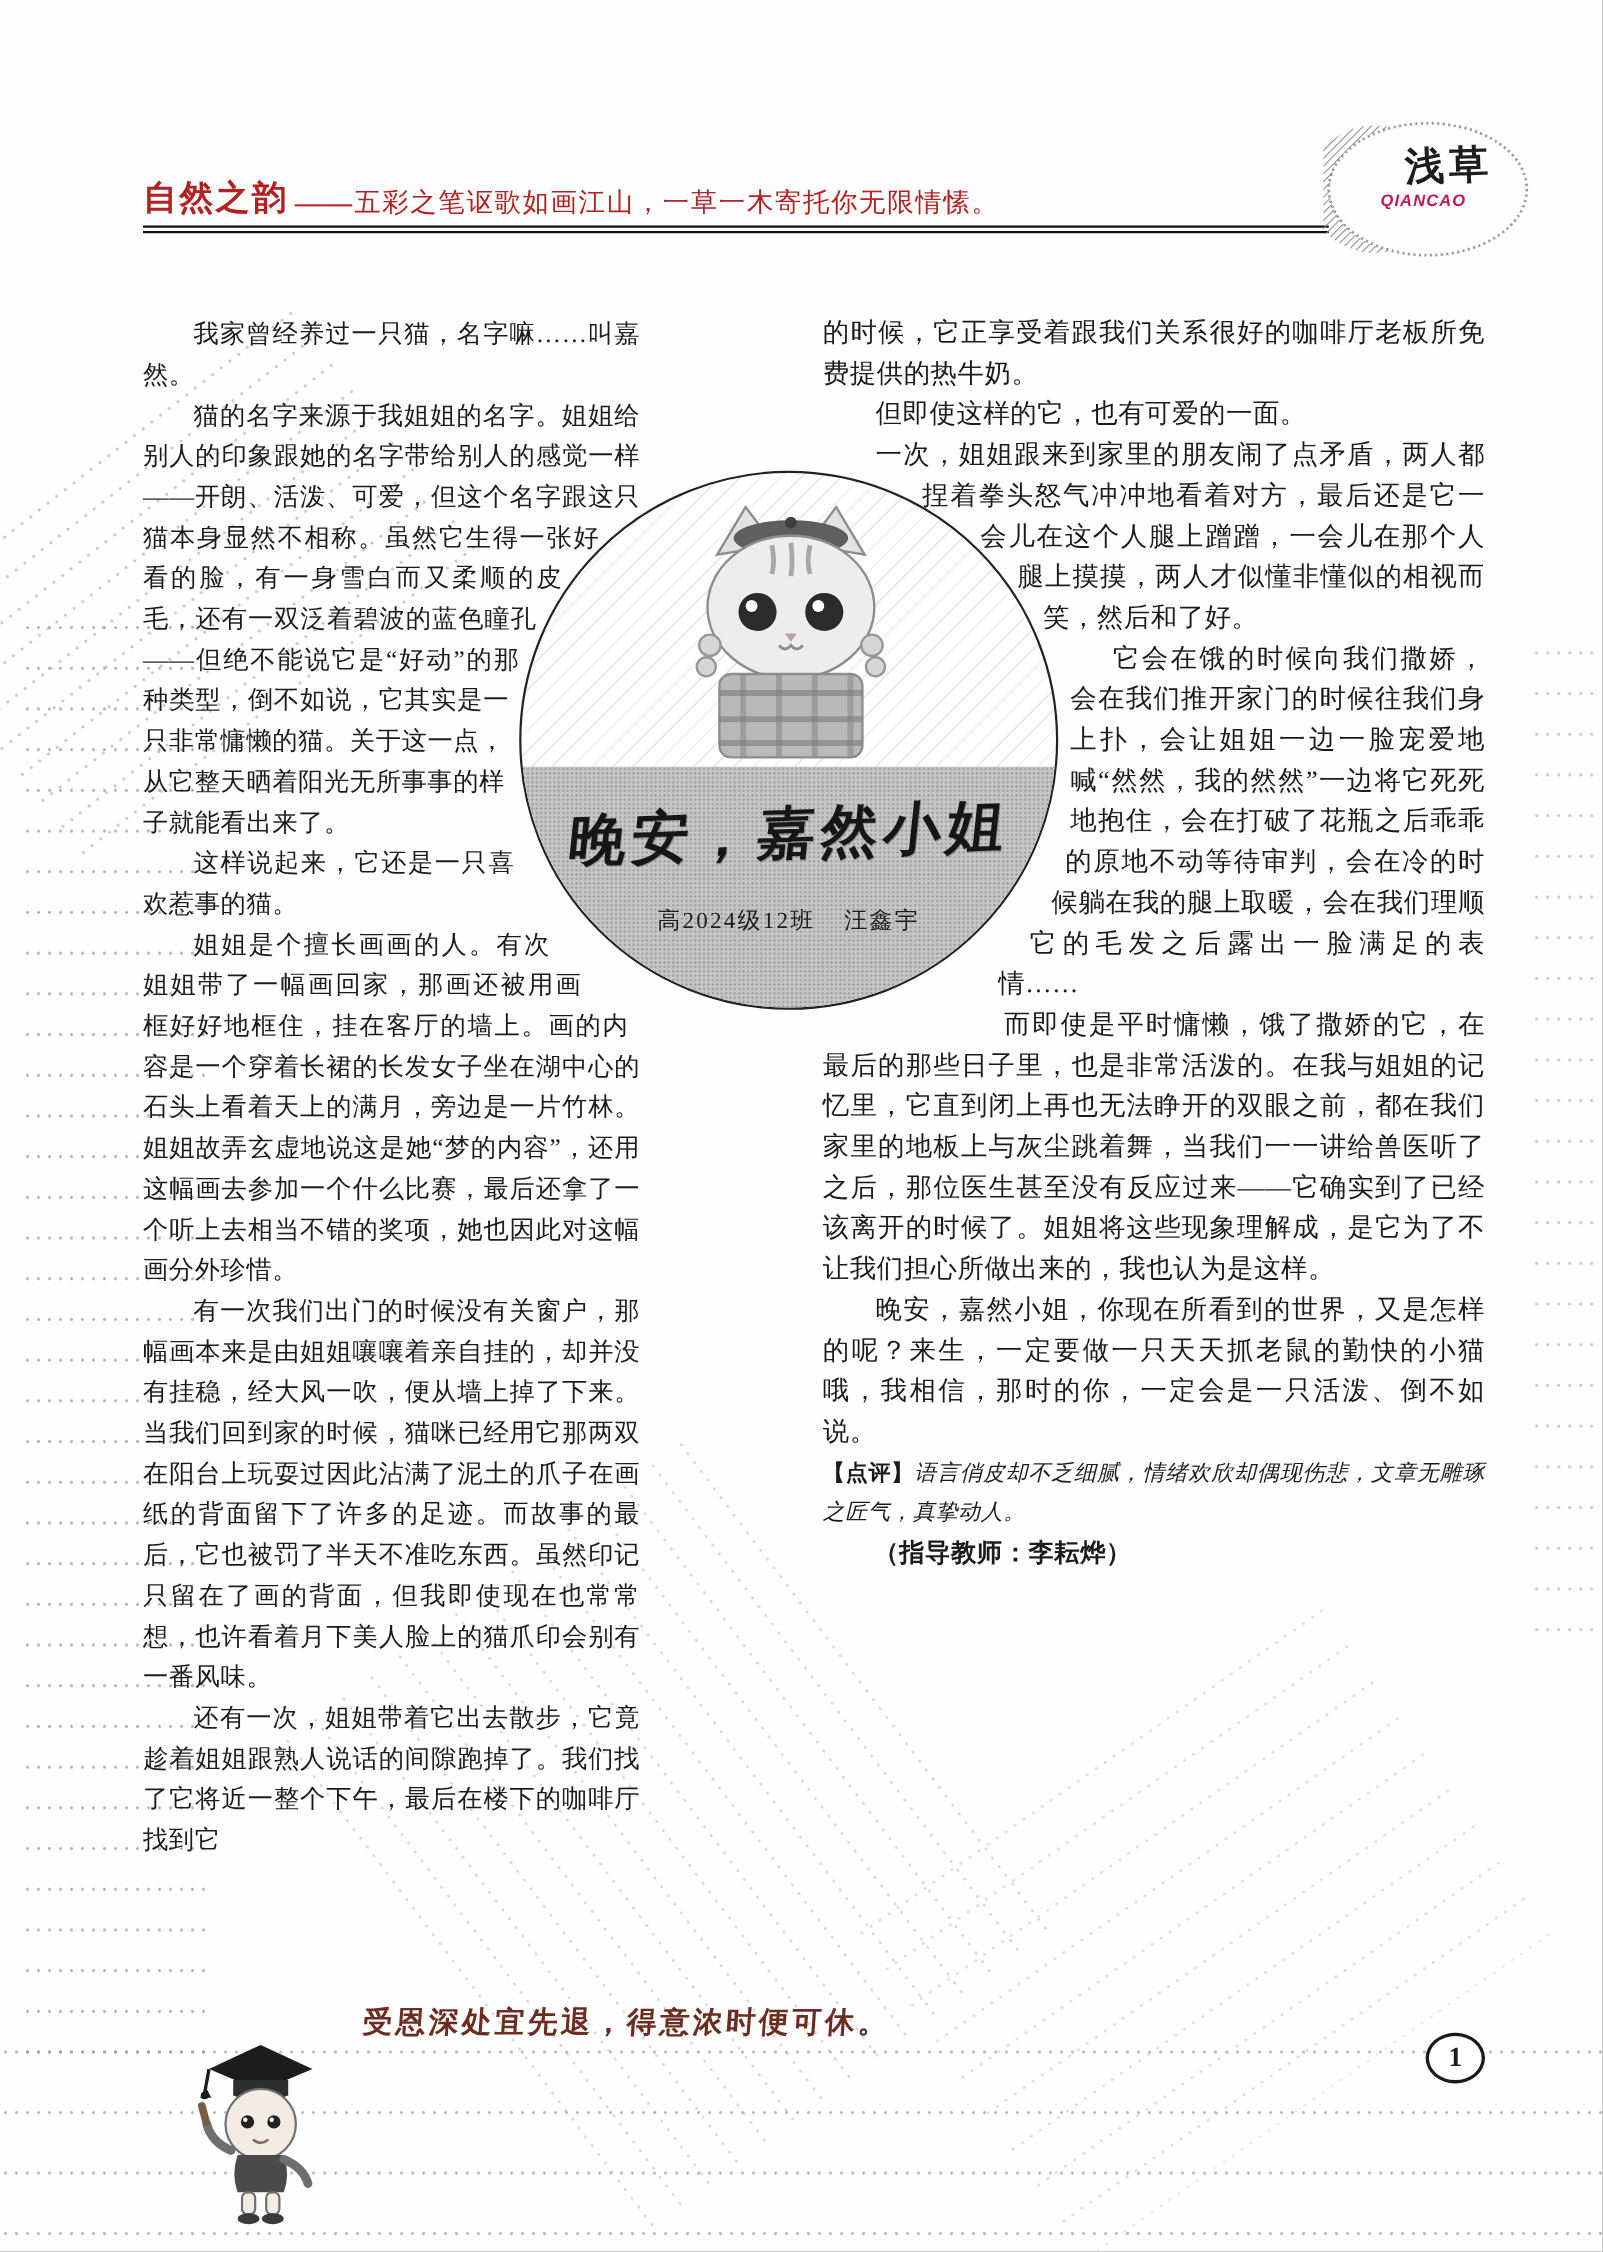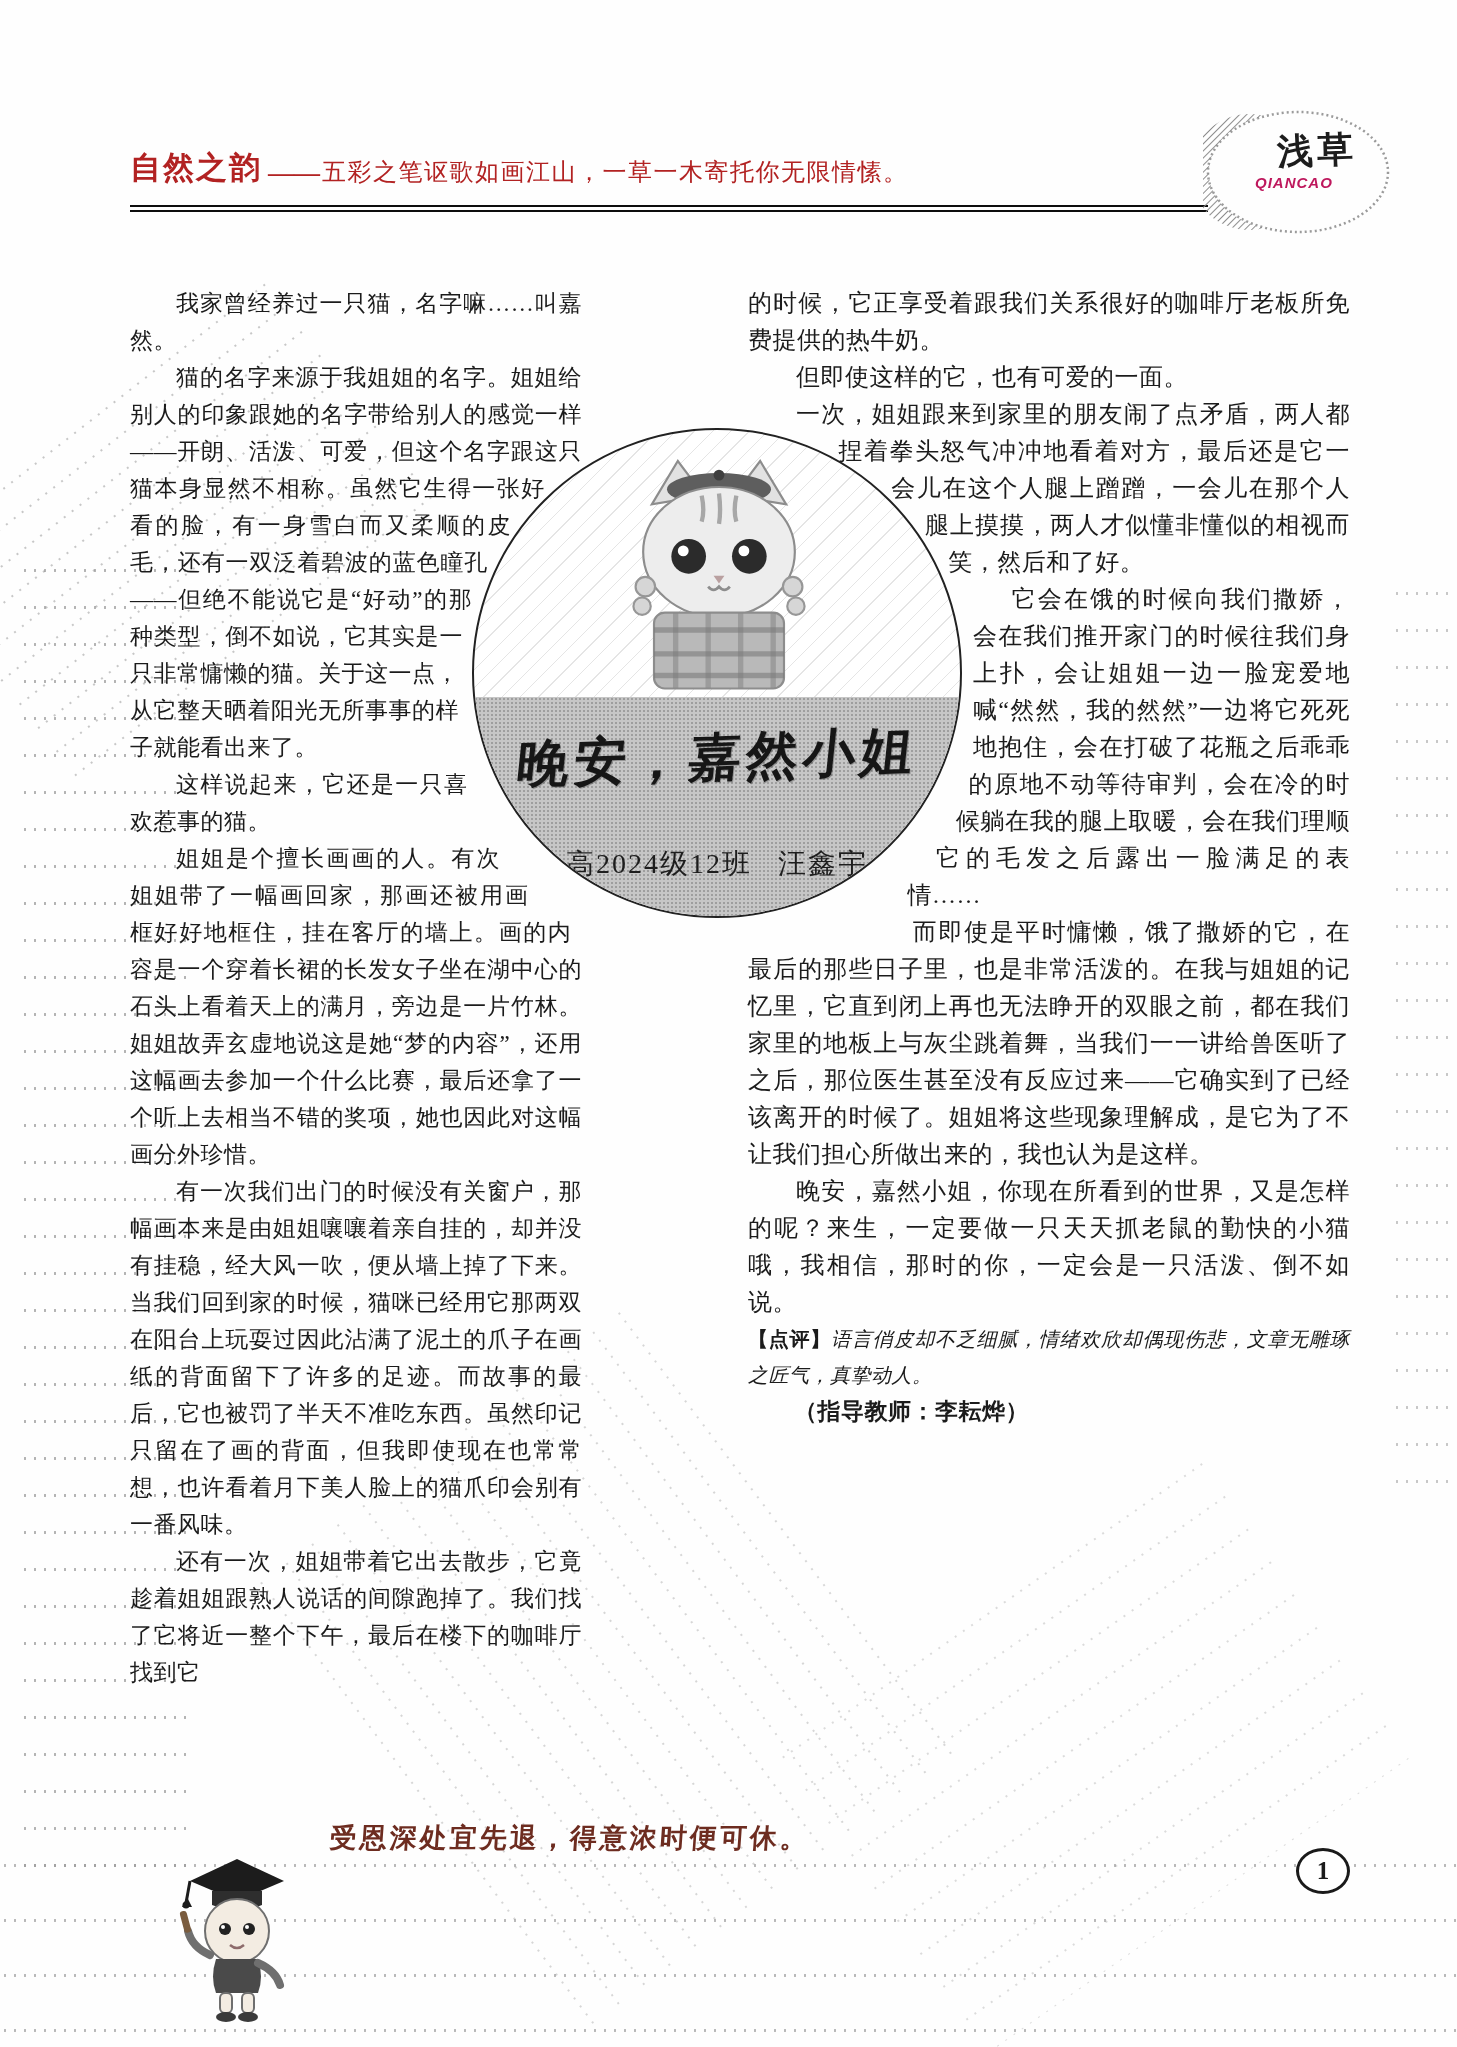--- a/index.html
+++ b/index.html
@@ -23,21 +23,21 @@
   .decor-bottom{left:0; top:1838px; width:1457px; height:209px;
     background-size:10px 55px; opacity:.7;}
   .decor-bottom-diag1{left:330px; top:1430px; width:560px; height:470px;
     background-size:10px 32px; opacity:.4; transform:rotate(53deg);}
   .decor-bottom-diag2{left:830px; top:1560px; width:520px; height:380px;
     background-size:10px 40px; opacity:.35; transform:rotate(-35deg);}
   
   .header{
     position:absolute; left:130px; top:126px; width:1078px; height:86px;
     border-bottom:7px double #0d0d0d;
-    display:flex; align-items:flex-end; padding-bottom:16px; box-sizing:border-box;
+    display:flex; align-items:flex-end; padding-bottom:4px; box-sizing:border-box;
   }
   .col-title{font-size:31px; font-weight:bold; color:#b22222; letter-spacing:2px;}
   .hdr-dash{font-size:26px; color:#b22222; margin:0 2px 1px 6px; font-weight:bold;}
   .hdr-slogan{font-size:24px; color:#b22222; letter-spacing:1.5px; margin-bottom:1px;}
   
   .logo{position:absolute; left:1203px; top:108px; width:192px; height:138px;}
   .logo svg{position:absolute; left:0; top:0;}
   .logo-cn{position:absolute; left:74px; top:18px; width:110px;
     font-size:36px; font-weight:bold; color:#1d1d1d; letter-spacing:4px;
     font-family:"DejaVu Serif",serif; transform:rotate(-2deg);}
@@ -73,21 +73,21 @@
     background:#c6c6c6;
     background-image:radial-gradient(circle,#9e9e9e .9px,transparent 1.2px);
     background-size:4px 4px;
     display:flex; flex-direction:column; align-items:center;
   }
   .feature-title{
     margin-top:26px; font-size:52px; font-weight:bold; color:#161616;
     letter-spacing:5px; transform:skewX(-8deg) rotate(-2deg);
     font-family:"DejaVu Serif",serif; text-shadow:1px 1px 0 rgba(0,0,0,.25);
   }
-  .feature-byline{margin-top:52px; font-size:28px; color:#1d1d1d; letter-spacing:2px;}
+  .feature-byline{margin-top:30px; font-size:21px; color:#1d1d1d; letter-spacing:2px;}
   .feature-byline .by-author{margin-left:26px;}
   
   .mascot{position:absolute; left:172px; top:1843px; width:130px; height:185px;}
   .footer-quote{
     position:absolute; left:330px; top:1820px; font-size:27px; letter-spacing:3px;
     color:#6d2c20; font-weight:bold; transform:skewX(-4deg);
   }
   .page-num{
     position:absolute; left:1296px; top:1848px; width:54px; height:46px;
     border:3px solid #1a1a1a; border-radius:50%;

